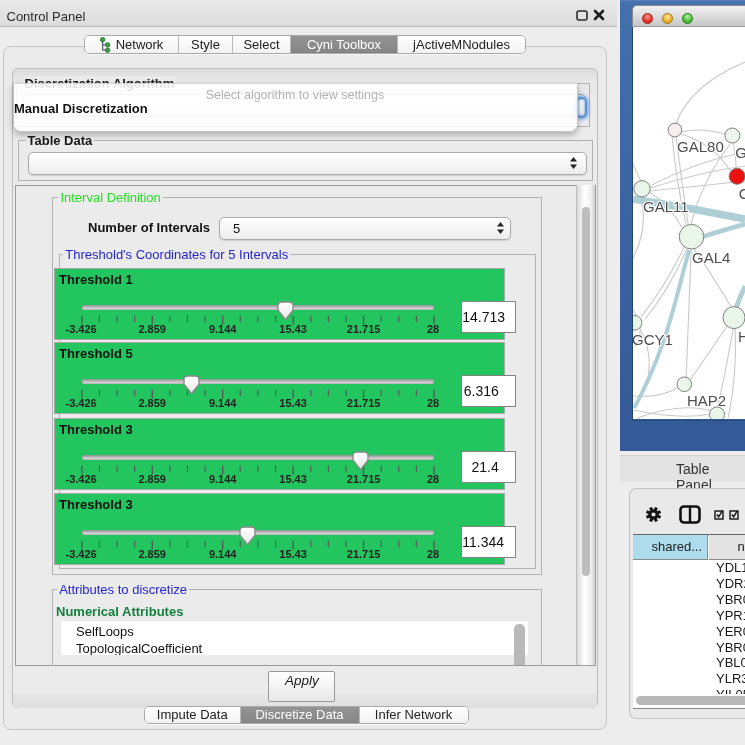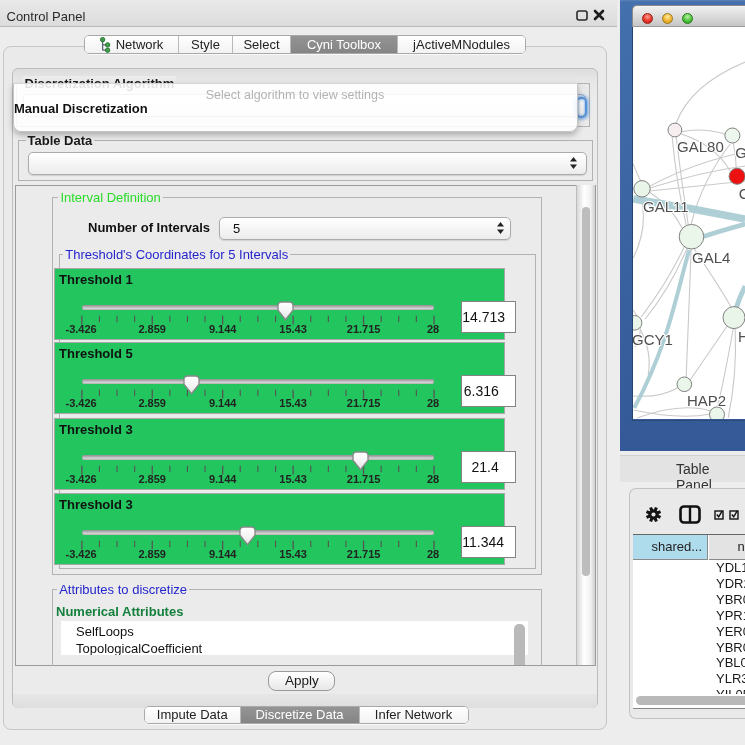--- a/index.html
+++ b/index.html
@@ -301,21 +301,21 @@
   <span class="gtitle" style="left:4px; color:#2525cd;">Attributes to discretize</span>
 </div>
 <span class="abs" style="left:56px; top:604px; font-size:13px; font-weight:bold; color:#15803d;">Numerical Attributes</span>
 <div class="abs" style="left:61px; top:621.4px; width:467px; height:34px; background:#fff; overflow:hidden;">
   <div style="padding:3px 0 0 15px; font-size:13px; color:#111; line-height:16.3px;">
     SelfLoops<br>TopologicalCoefficient<br>BetweennessCentrality
   </div>
 </div>
 <div class="abs" style="left:513.7px; top:623.6px; width:11.3px; height:41.9px; background:#b9b9b9; border-radius:5px 5px 0 0;"></div>
 
-<div class="abs" style="left:268.4px; top:671.4px; width:67px; height:20px; background:linear-gradient(#ffffff,#f2f2f2 55%,#e7e7e7); border:1px solid #999; border-radius:8px; font-size:13.5px; color:#1a1a1a; text-align:center; line-height:18px;">Apply</div>
+<div class="abs" style="left:268.4px; top:671.4px; width:67px; height:31px; background:linear-gradient(#ffffff,#f2f2f2 55%,#e7e7e7); border:1px solid #999; border-radius:2px; font-size:13.5px; color:#1a1a1a; text-align:center; line-height:18px;font-style:italic;">Apply</div>
 
 <div class="abs" id="popup">
   <div style="position:absolute; left:0; right:0; top:3.5px; text-align:center; color:#b3b3b3;">Select algorithm to view settings</div>
   <div style="position:absolute; left:0.5px; top:17px; font-weight:bold; font-size:13px; color:#111;">Manual Discretization</div>
 </div>
 
 <div class="abs" id="desktop">
   <div id="macwin">
     <div id="mactb">
       <div class="light" style="left:9px;  background:radial-gradient(circle at 50% 30%, #ff9a90, #e8352a 55%, #c01810); border:1px solid #992015;"></div>

